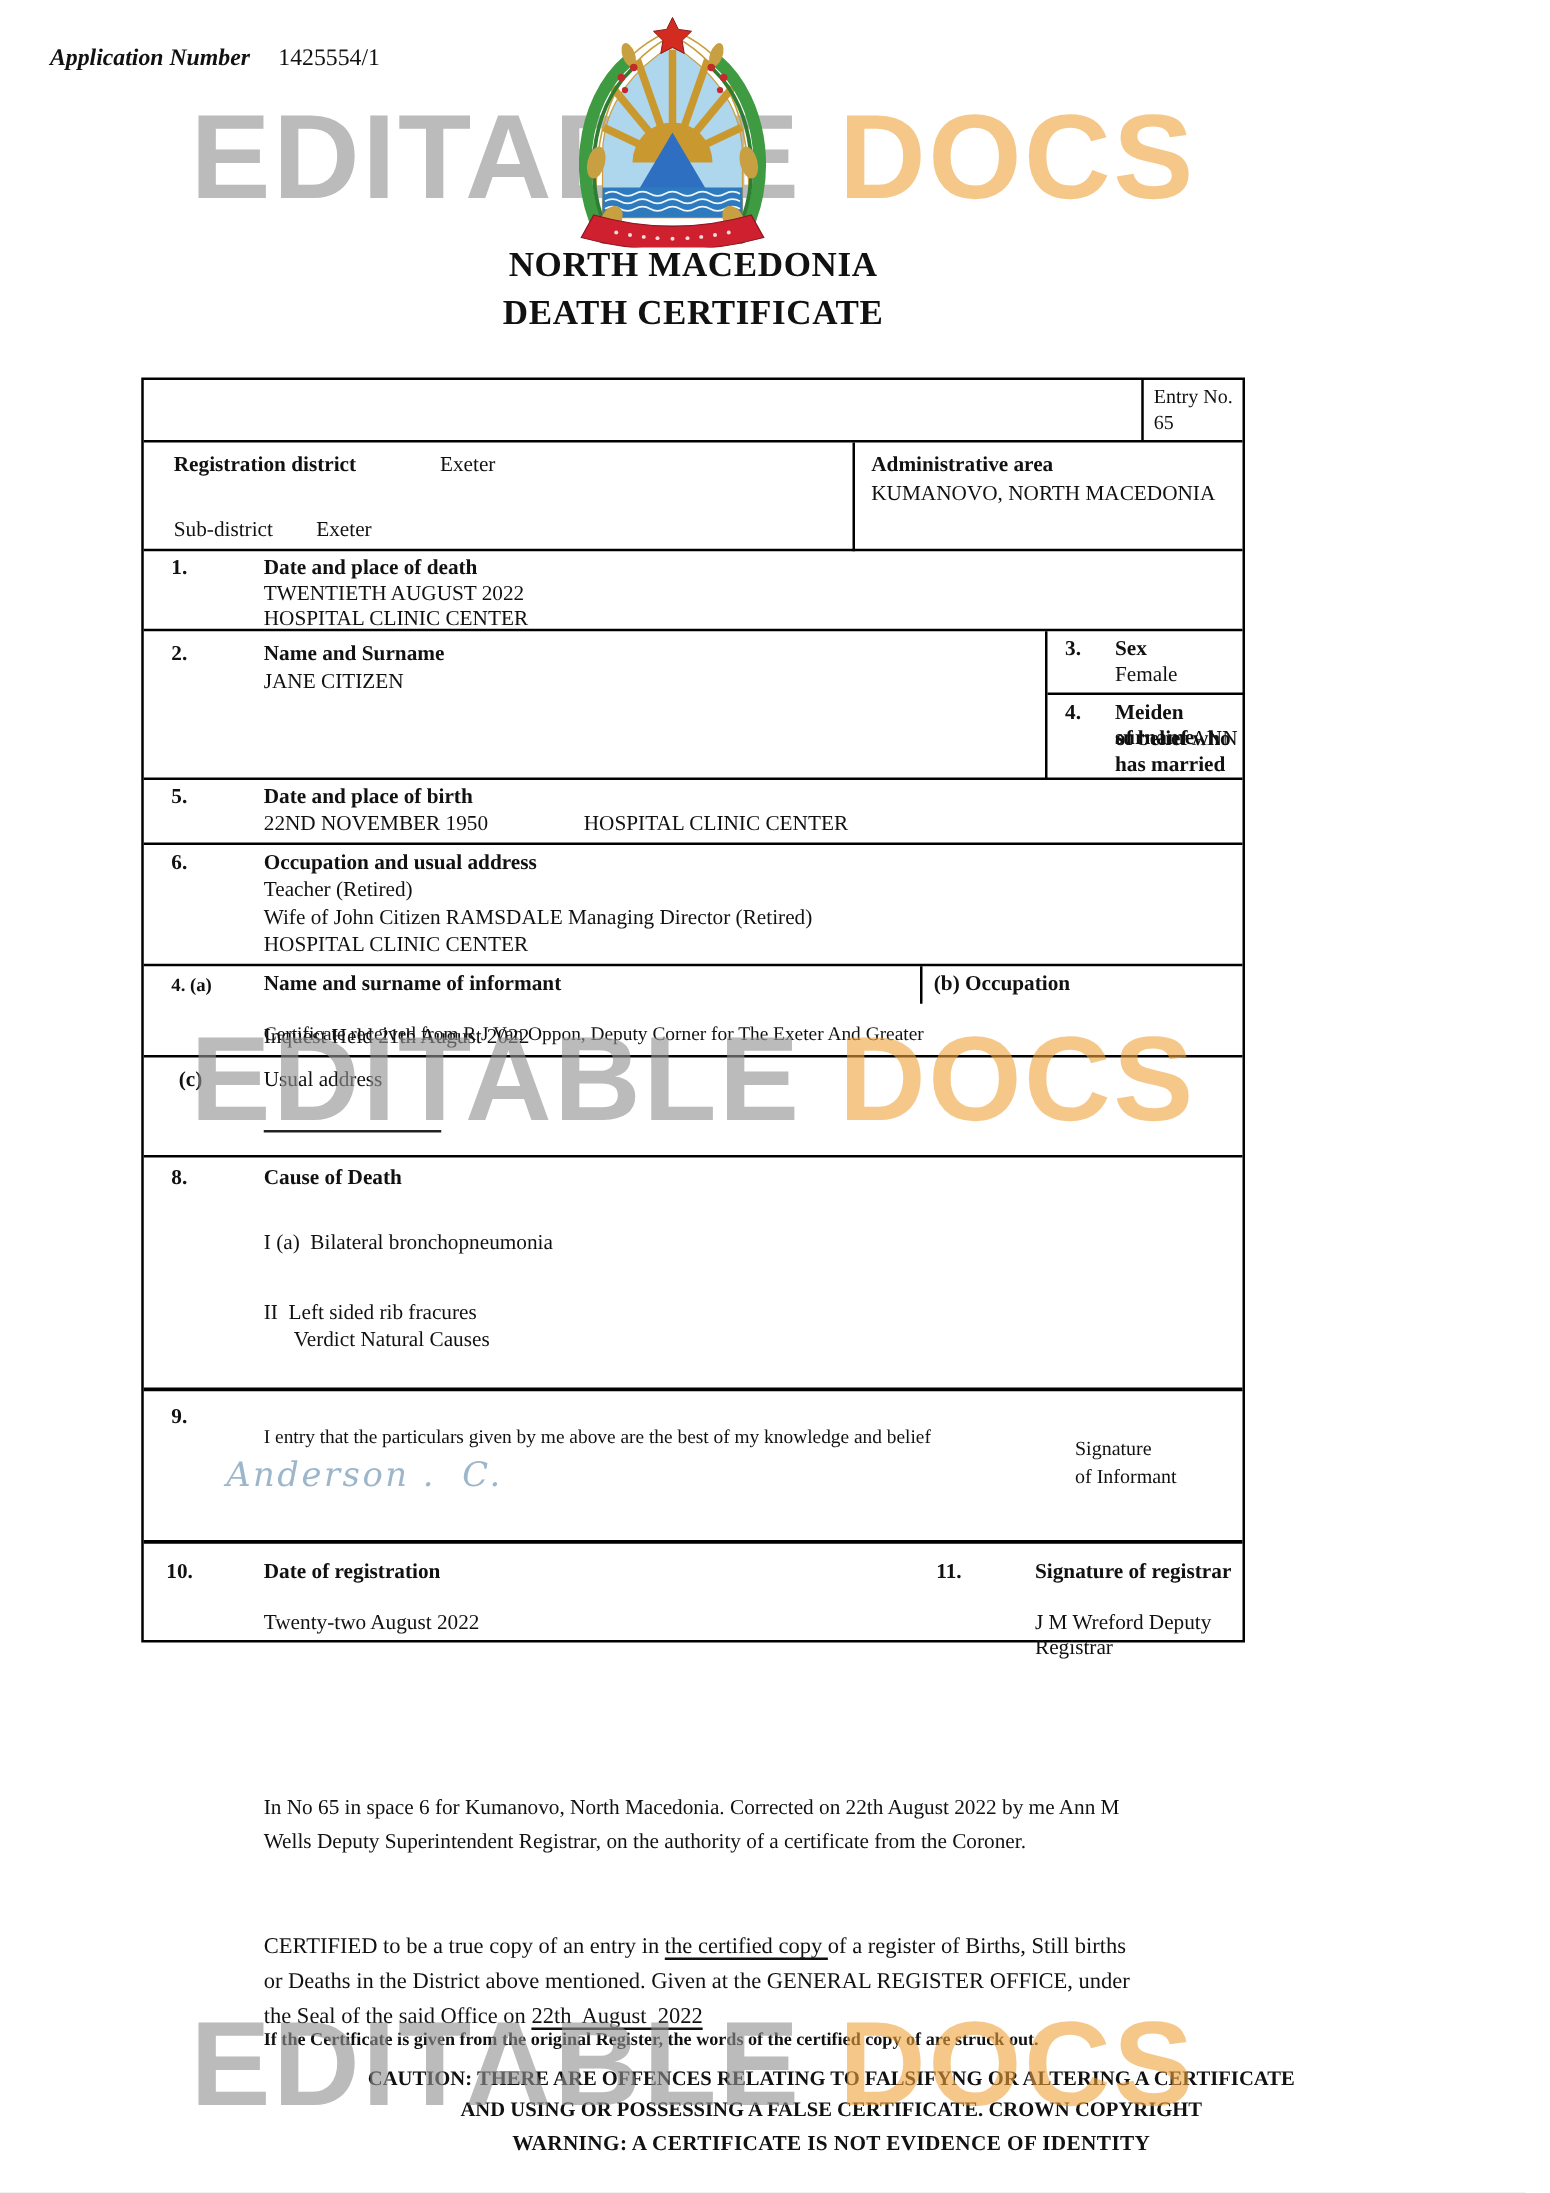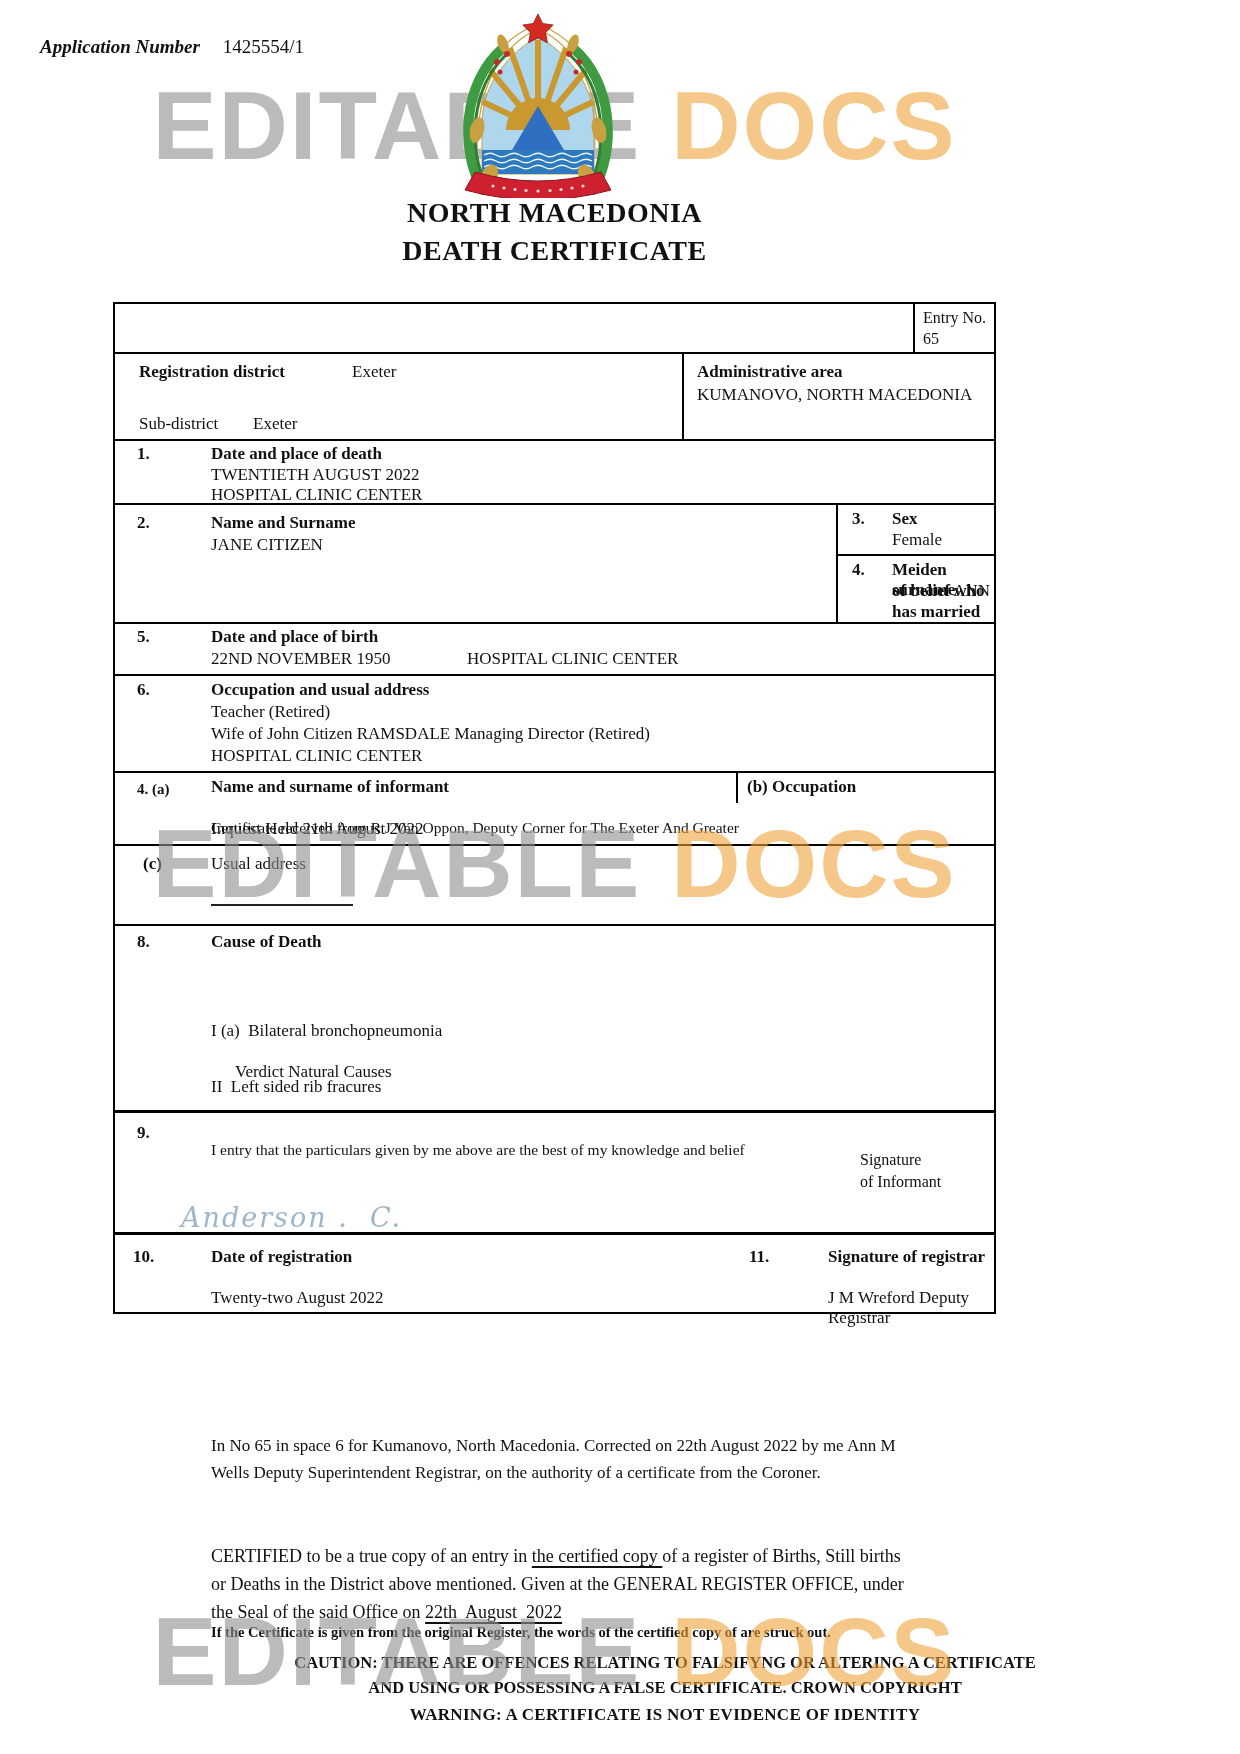--- a/index.html
+++ b/index.html
@@ -1,20 +1,20 @@
 <!DOCTYPE html>
 <html><head>
 <meta charset="utf-8">
 <style>
   html,body{margin:0;padding:0;background:#e8e8e8;}
   .page{position:relative;width:1240px;height:1754px;background:#ffffff;margin:0 auto;
         font-family:"Liberation Serif", serif;color:#111;overflow:hidden;}
   .abs{position:absolute;}
   .b{font-weight:bold;}
-  .pre{white-space:pre;margin-top:37px;}
+  .pre{white-space:pre;}
   
   .appnum{left:40px;top:36px;font-size:19px;}
   .appnum .lbl{font-style:italic;font-weight:bold;}
   .appnum .val{margin-left:18px;}
   
   .wm{left:113px;width:883px;display:flex;justify-content:center;gap:30px;
       font-family:"Liberation Sans", sans-serif;font-weight:700;font-size:96px;
       line-height:1;letter-spacing:2px;pointer-events:none;z-index:4;}
   .wm .w1{color:rgba(145,145,145,0.62);}
   .wm .w2{color:rgba(238,164,60,0.60);}

